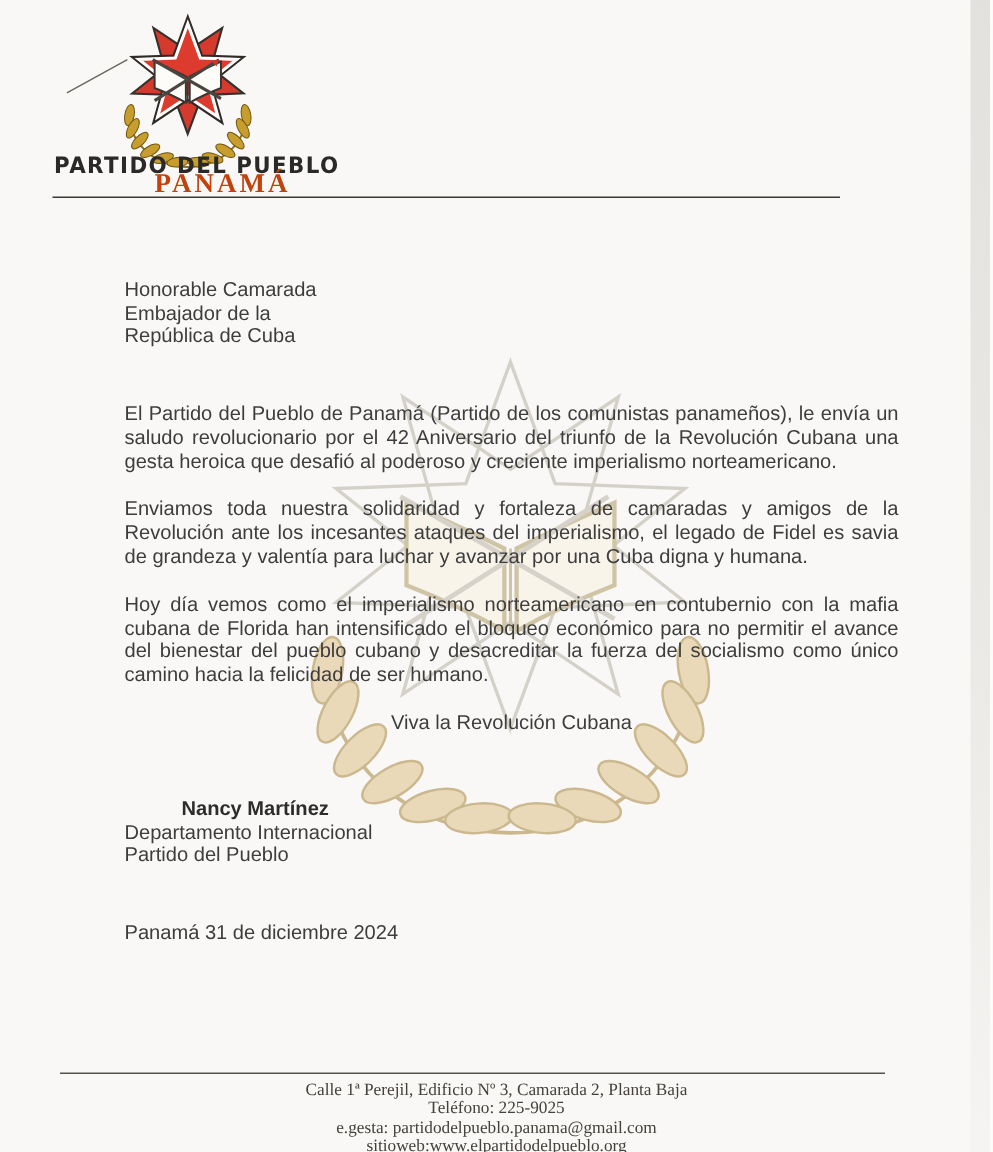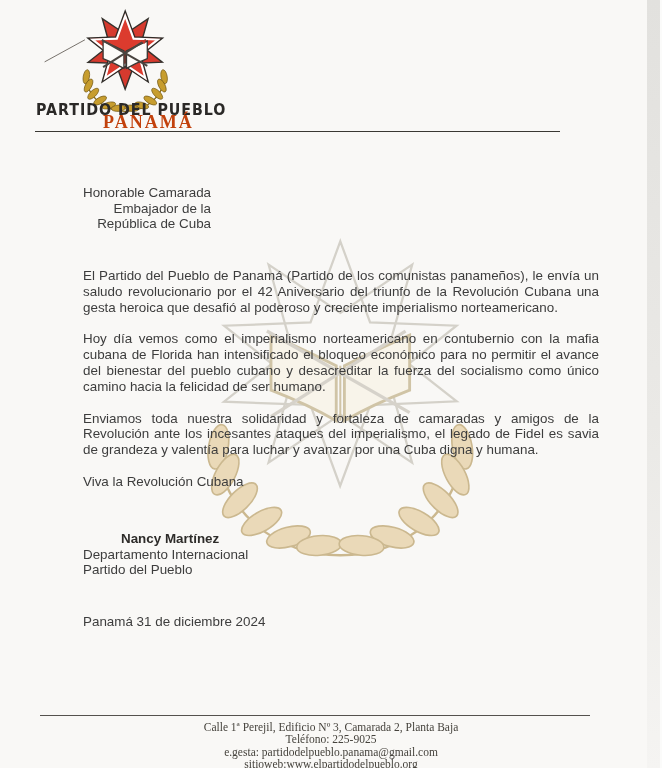--- a/index.html
+++ b/index.html
@@ -55,24 +55,24 @@
     position:absolute;left:35px;top:114px;width:525px;height:17px;
     border-bottom:1.6px solid #3a3833;
   }
   .org-line2{
     font-family:Liberation Serif, serif;
     font-weight:700;font-size:18px;letter-spacing:2px;color:#c2410c;
     padding-left:68px;line-height:17px;display:inline-block;
   }
 
   
-  .recipient{position:absolute;left:83px;top:185px;font-size:13.4px;line-height:15.6px;text-align:right;}
+  .recipient{position:absolute;left:83px;top:185px;font-size:13.4px;line-height:15.6px;}
   .letter-body{position:absolute;left:83px;top:268px;width:516px;font-size:13.4px;line-height:15.8px;}
   .letter-body p{margin:0 0 16px 0;text-align:justify;}
-  .letter-body p.closing{text-align:left;margin:0;}
+  .letter-body p.closing{text-align:center;margin:0;}
   .signature{position:absolute;left:83px;top:531px;font-size:13.4px;line-height:15.6px;}
   .sig-name{font-weight:700;color:#2e2c2a;padding-left:38px;}
   .dateline{position:absolute;left:83px;top:614px;font-size:13.4px;}
 
   
   .footer-rule{position:absolute;left:40px;top:715px;width:550px;border-top:1.5px solid #55524e;}
   .footer{
     position:absolute;left:0;top:721px;width:662px;text-align:center;
     font-family:"Liberation Serif",serif;font-size:11.5px;line-height:12.3px;color:#45423c;
   }
@@ -148,22 +148,22 @@
   </div>
 
   <div class="recipient">
     <div>Honorable Camarada</div>
     <div>Embajador de la</div>
     <div>República de Cuba</div>
   </div>
 
   <div class="letter-body">
     <p>El Partido del Pueblo de Panamá (Partido de los comunistas panameños), le envía un saludo revolucionario por el 42 Aniversario del triunfo de la Revolución Cubana una gesta heroica que desafió al poderoso y creciente imperialismo norteamericano.</p>
+    <p>Enviamos toda nuestra solidaridad y fortaleza de camaradas y amigos de la Revolución ante los incesantes ataques del imperialismo, el legado de Fidel es savia de grandeza y valentía para luchar y avanzar por una Cuba digna y humana.</p>
     <p>Hoy día vemos como el imperialismo norteamericano en contubernio con la mafia cubana de Florida han intensificado el bloqueo económico para no permitir el avance del bienestar del pueblo cubano y desacreditar la fuerza del socialismo como único camino hacia la felicidad de ser humano.</p>
-    <p>Enviamos toda nuestra solidaridad y fortaleza de camaradas y amigos de la Revolución ante los incesantes ataques del imperialismo, el legado de Fidel es savia de grandeza y valentía para luchar y avanzar por una Cuba digna y humana.</p>
     <p class="closing">Viva la Revolución Cubana</p>
   </div>
 
   <div class="signature">
     <div class="sig-name">Nancy Martínez</div>
     <div>Departamento Internacional</div>
     <div>Partido del Pueblo</div>
   </div>
 
   <div class="dateline">Panamá 31 de diciembre 2024</div>

